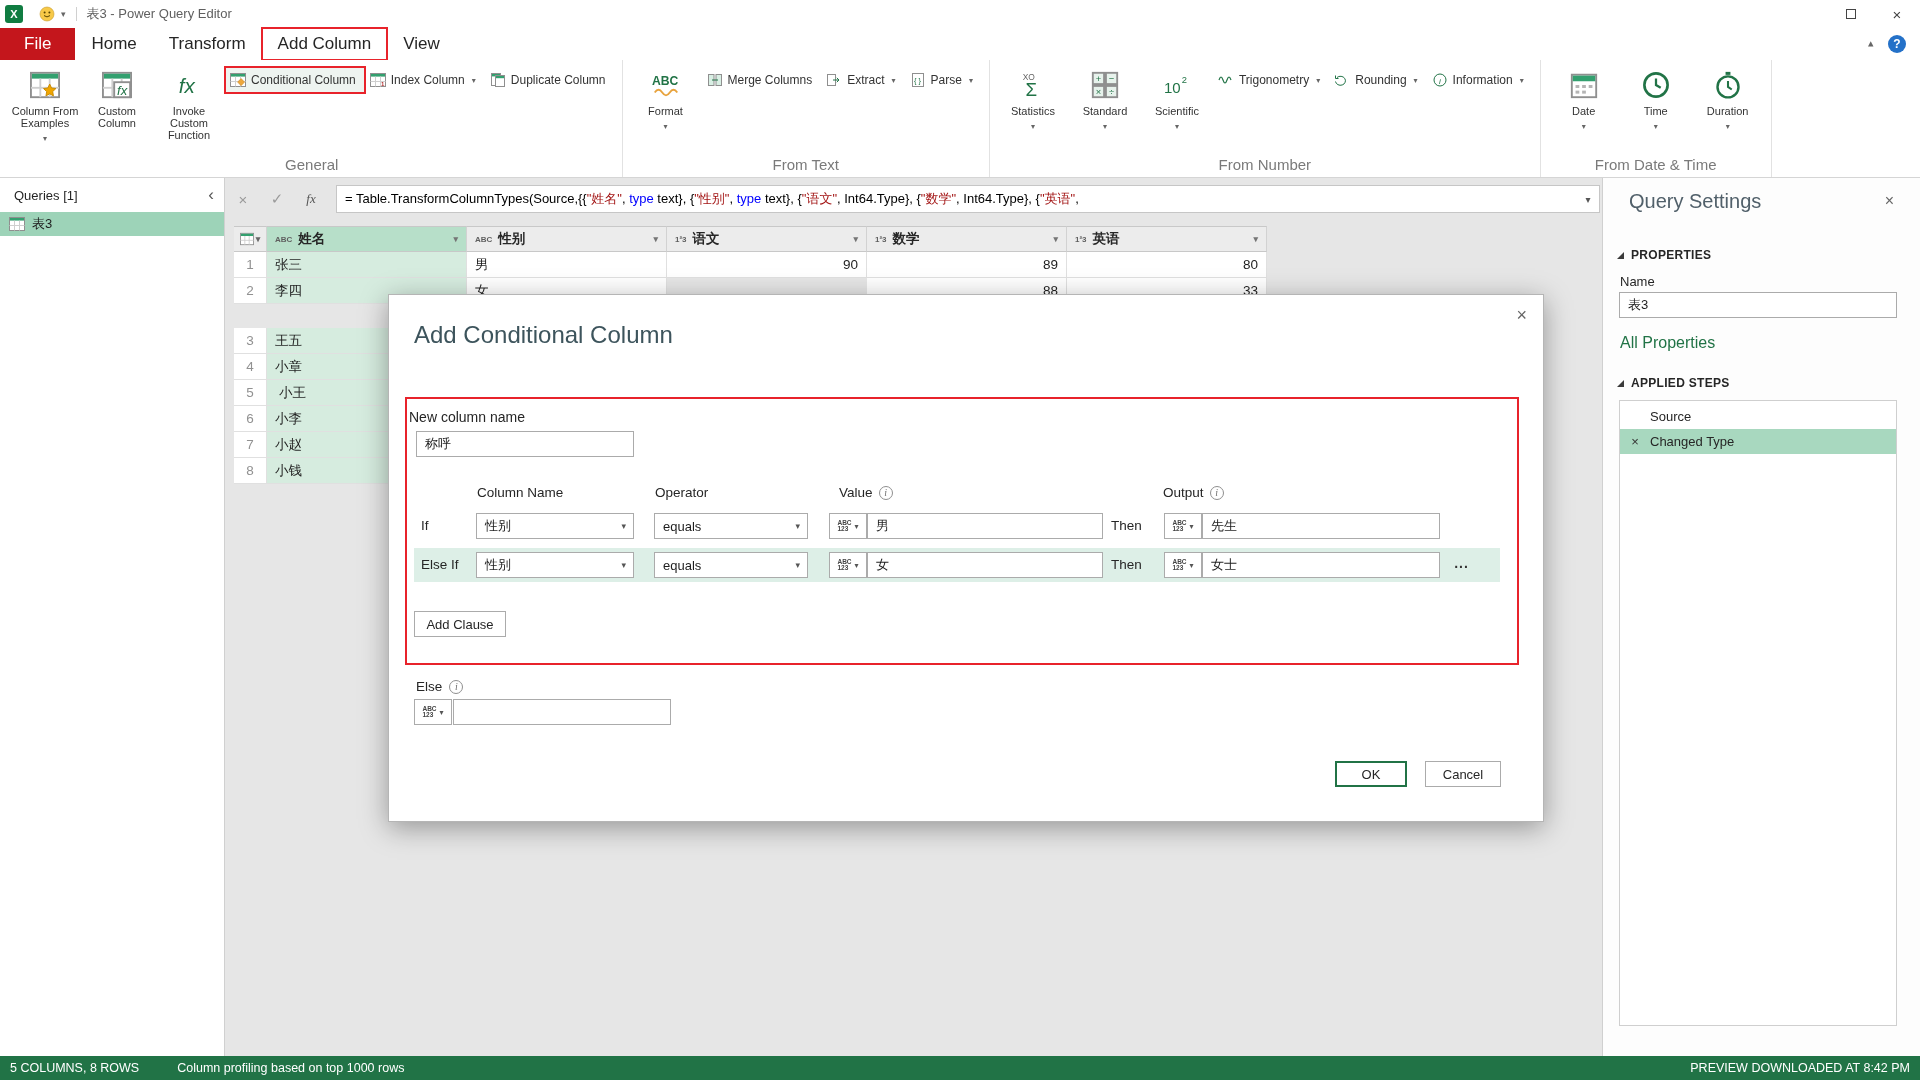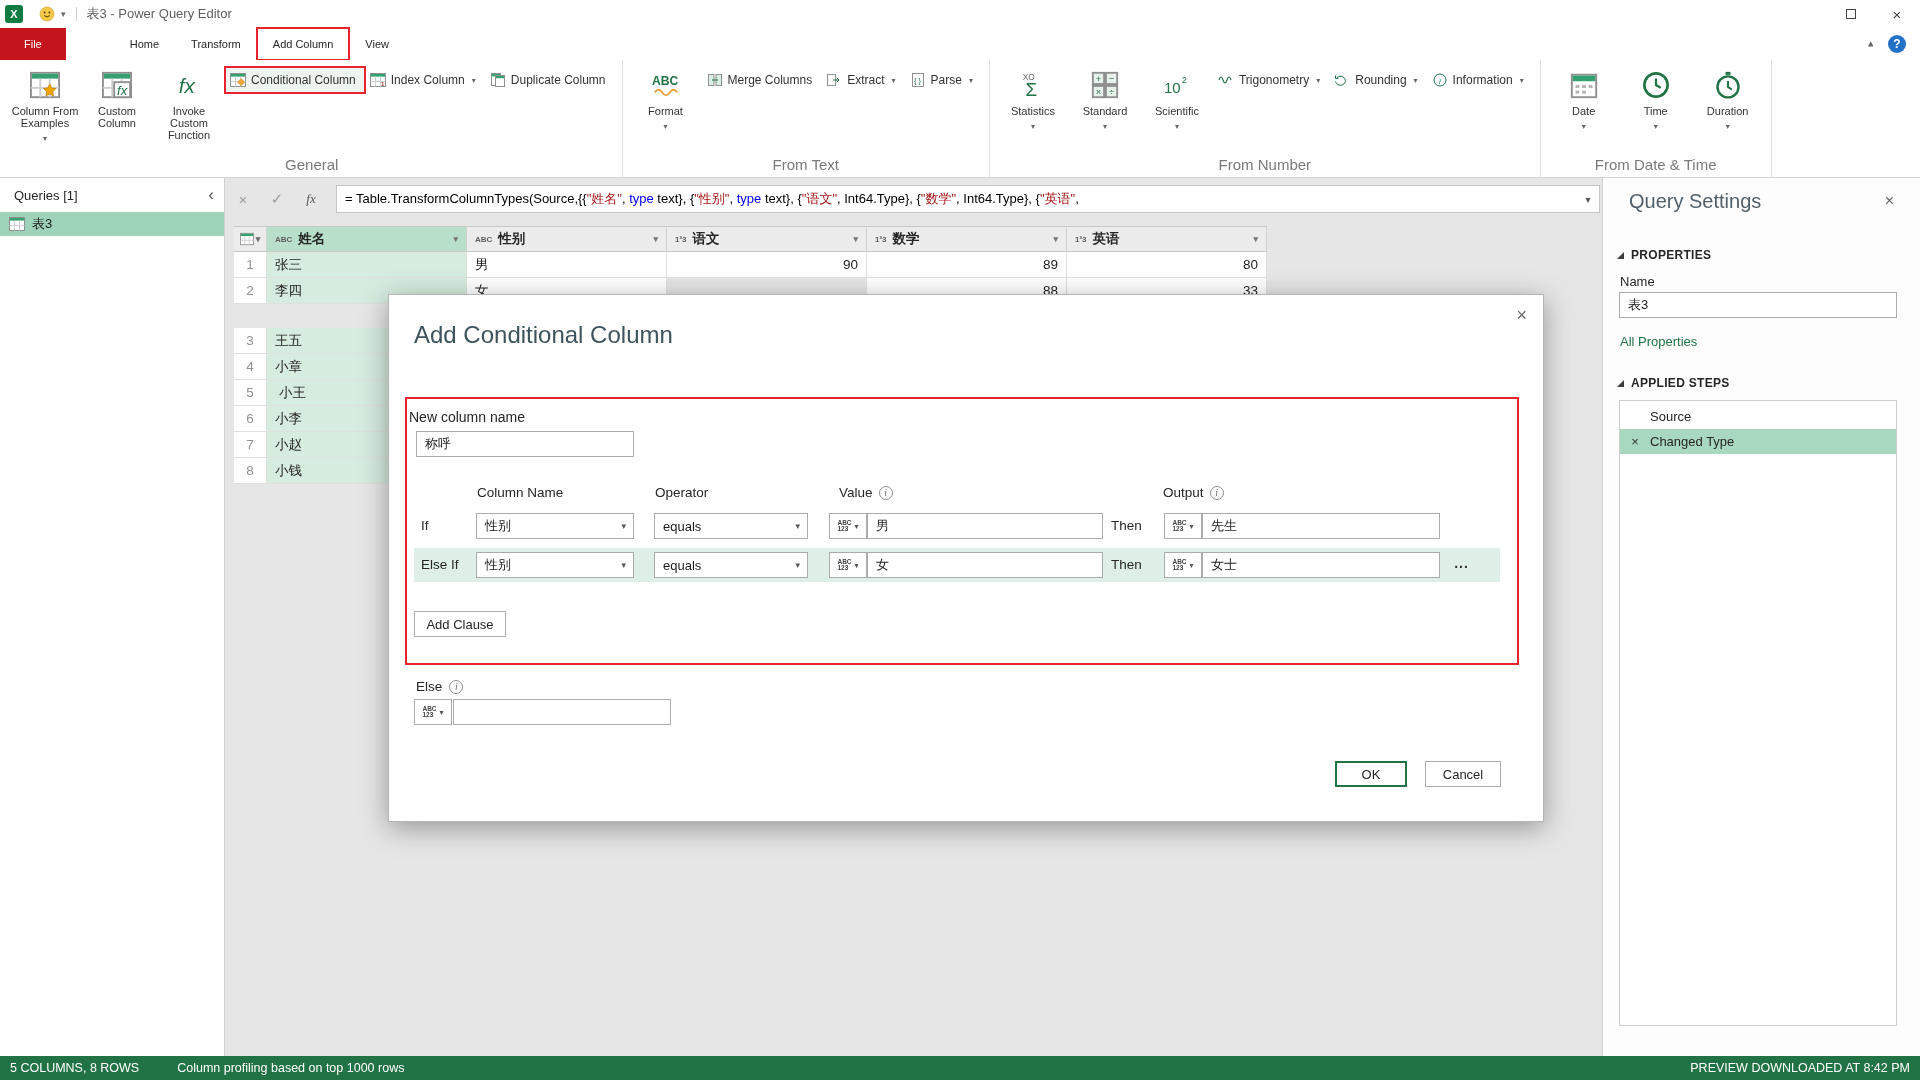--- a/index.html
+++ b/index.html
@@ -11,21 +11,21 @@
   .smiley { margin-left:16px; display:flex; align-items:center; }
   .tb-caret { font-size:9px; color:#666; margin-left:6px; }
   .tb-sep { width:1px; height:14px; background:#d0d0d0; margin:0 10px; }
   .tb-title { font-size:13px; color:#5f5f5f; }
   .win-controls { margin-left:auto; display:flex; height:28px; }
   .win-btn { width:46px; height:28px; display:flex; align-items:center; justify-content:center; color:#444; font-size:15px; }
   .maxglyph { width:10px; height:10px; border:1px solid #444; display:inline-block; }
 
   
   .tabrow { position:absolute; left:0; top:28px; width:1920px; height:32px; background:#ffffff; display:flex; align-items:stretch; }
-  .tab { padding:0 16px; font-size:11px; color:#262626; display:flex; align-items:center; }
+  .tab { padding:0 16px; font-size:17px; color:#262626; display:flex; align-items:center; }
   .tab.file { background:#c4161c; color:#fff; padding:0 24px; }
   .tab.annotated { outline:2px solid #e8232b; outline-offset:-1px; }
   .tabrow-right { margin-left:auto; display:flex; align-items:center; gap:14px; padding-right:14px; }
   .rib-collapse { color:#666; font-size:11px; transform:rotate(180deg); }
   .help-icon { width:18px; height:18px; border-radius:50%; background:#2471c8; color:#fff; font-size:12px; font-weight:bold; display:flex; align-items:center; justify-content:center; }
 
   
   .ribbon { position:absolute; left:0; top:60px; width:1920px; height:118px; background:#ffffff; border-bottom:1px solid #d5d5d5; display:flex; align-items:stretch; padding-left:2px; }
   .grp { display:flex; flex-direction:column; border-right:1px solid #e2e2e2; padding:2px 8px 0 8px; }
   .grp-content { display:flex; align-items:flex-start; gap:2px; flex:1; }
@@ -70,21 +70,21 @@
   .g-d.num { justify-content:flex-end; }
 
   
   .settings { position:absolute; left:1602px; top:0; width:318px; height:100%; background:#fdfdfd; border-left:1px solid #d0d0d0; }
   .qs-title { position:absolute; left:26px; top:12px; font-size:20px; color:#51606a; }
   .qs-close { position:absolute; right:26px; top:14px; font-size:16px; color:#666; }
   .sec-h { position:absolute; display:flex; align-items:center; gap:7px; font-size:12px; font-weight:bold; color:#262626; letter-spacing:0.3px; }
   .tri { width:0; height:0; border-left:7px solid transparent; border-bottom:7px solid #3a3a3a; }
   .name-lbl { position:absolute; left:17px; top:96px; font-size:13px; color:#262626; }
   .name-input { position:absolute; left:16px; top:114px; width:278px; }
-  .all-props { position:absolute; left:17px; top:156px; font-size:13px; color:#217346; }
+  .all-props { position:absolute; left:17px; top:156px; font-size:16px; color:#217346; }
   .steps-box { position:absolute; left:16px; top:222px; width:278px; height:626px; border:1px solid #cfcfcf; background:#fff; padding-top:3px; }
   .step-row { height:25px; display:flex; align-items:center; font-size:13px; color:#262626; }
   .step-row.sel { background:#a8d8bf; }
   .step-del { width:30px; text-align:center; font-size:13px; color:#333; }
   .step-sp { width:30px; }
 
   
   .statusbar { position:absolute; left:0; top:1056px; width:1920px; height:24px; background:#217346; color:#fff; font-size:12.5px; display:flex; align-items:center; padding:0 10px; }
   .sb-mid { margin-left:38px; }
   .sb-right { margin-left:auto; }
@@ -141,21 +141,21 @@
   <div class="win-controls">
     <div class="win-btn">
         <span class="maxglyph"></span>
       </div>
     <div class="win-btn">×</div>
   </div>
 </div>
 
 <div class="tabrow">
   <div class="tab file">File</div>
-  <div id="tabs-container" style="display:flex;margin-left:48px;">
+  <div id="tabs-container" style="display:flex;">
       <div class="tab">Home</div>
       <div class="tab">Transform</div>
       <div class="tab annotated">Add Column</div>
       <div class="tab">View</div>
     </div>
   <div class="tabrow-right">
     <div class="rib-collapse">▾</div>
     <div class="help-icon">?</div>
   </div>
 </div>

